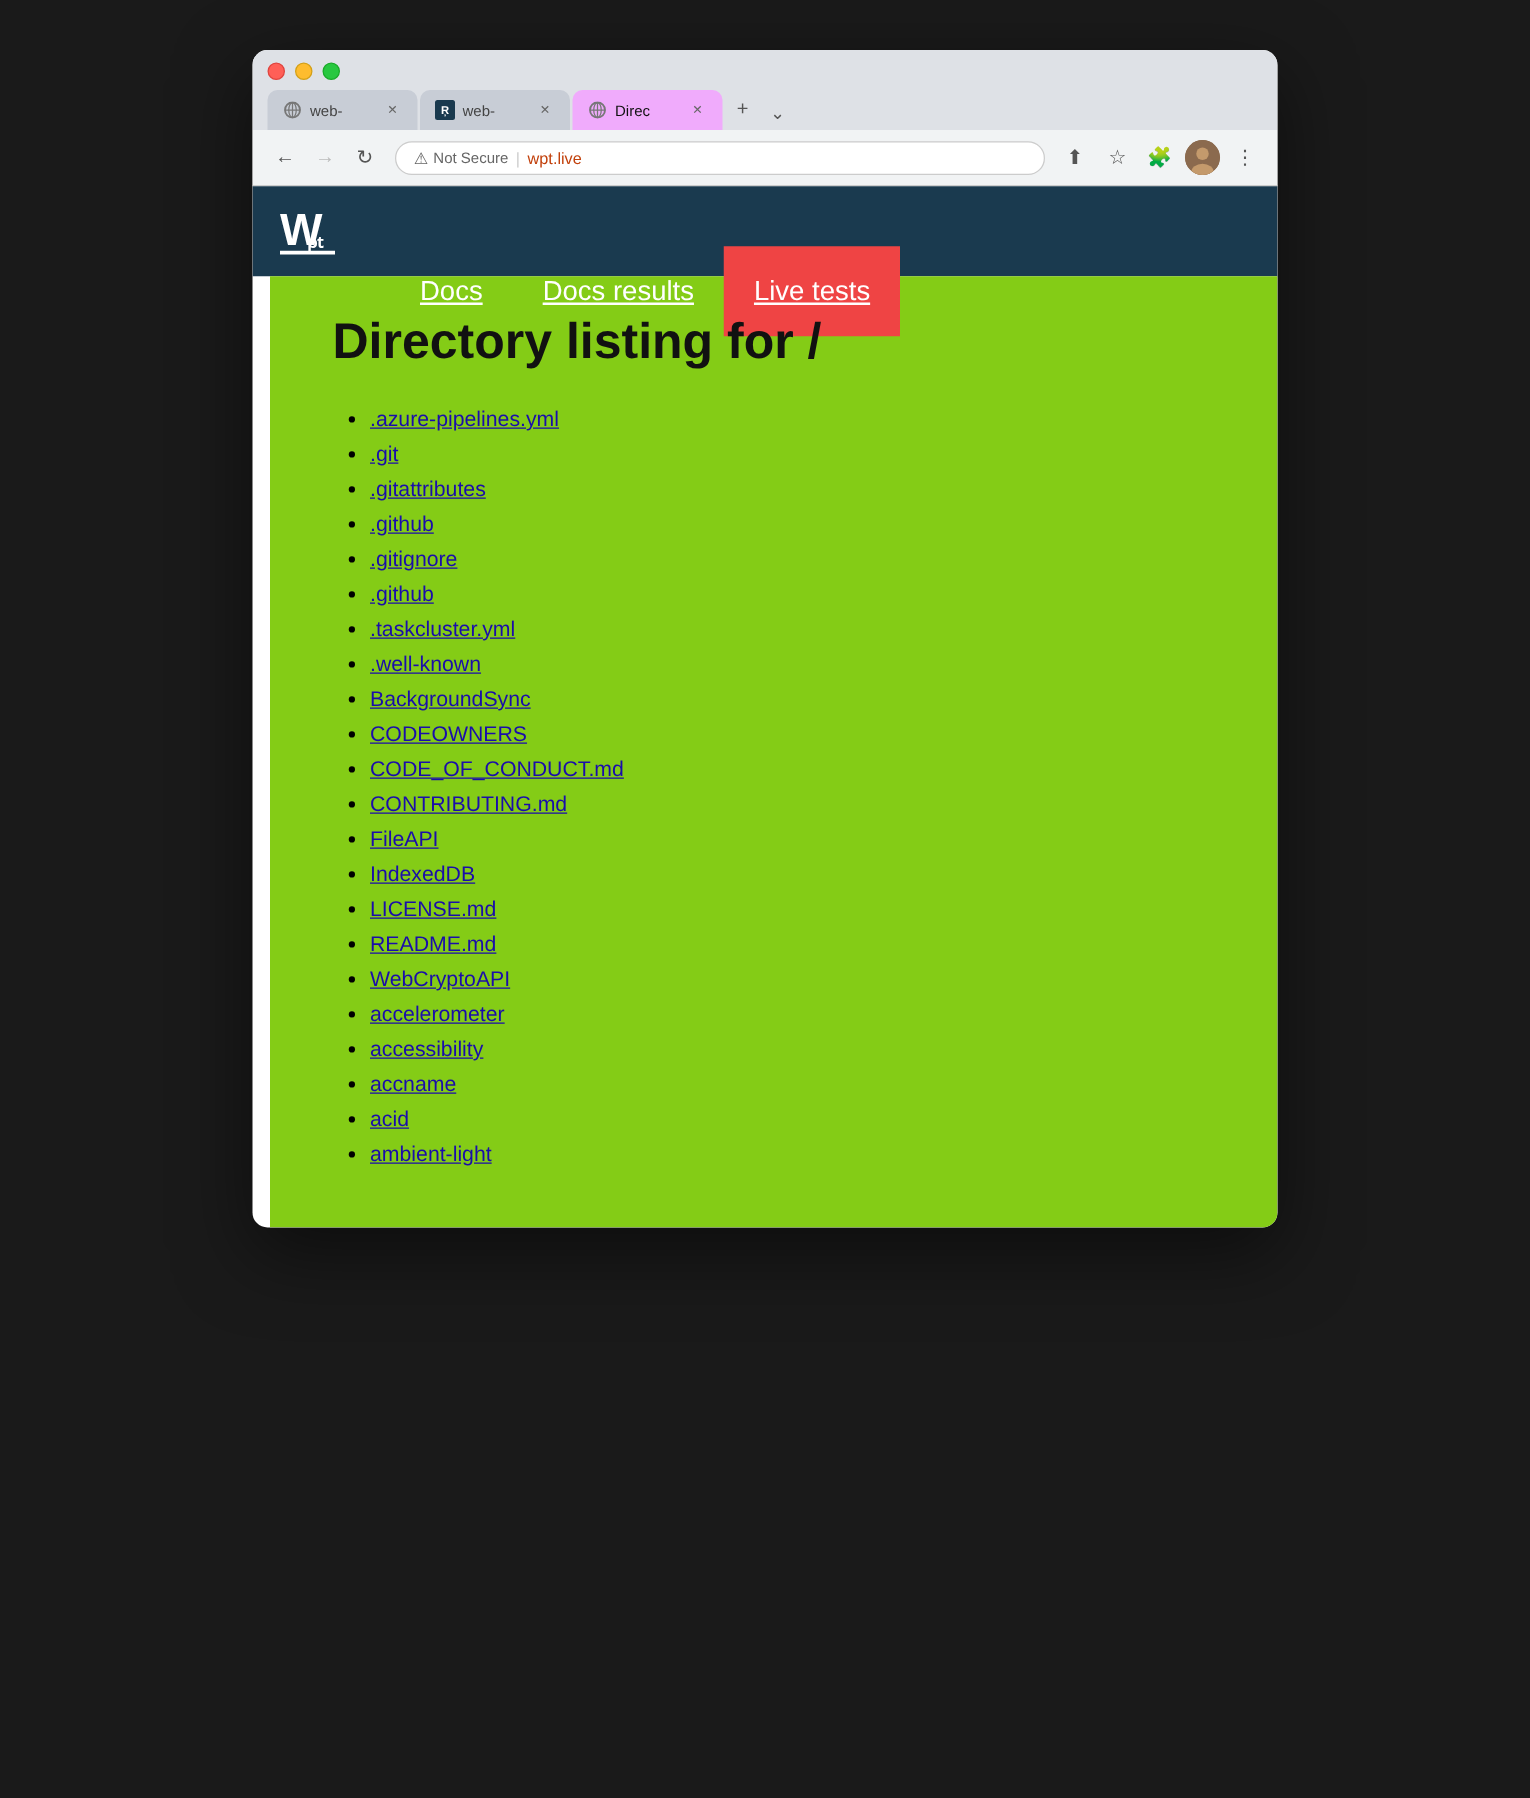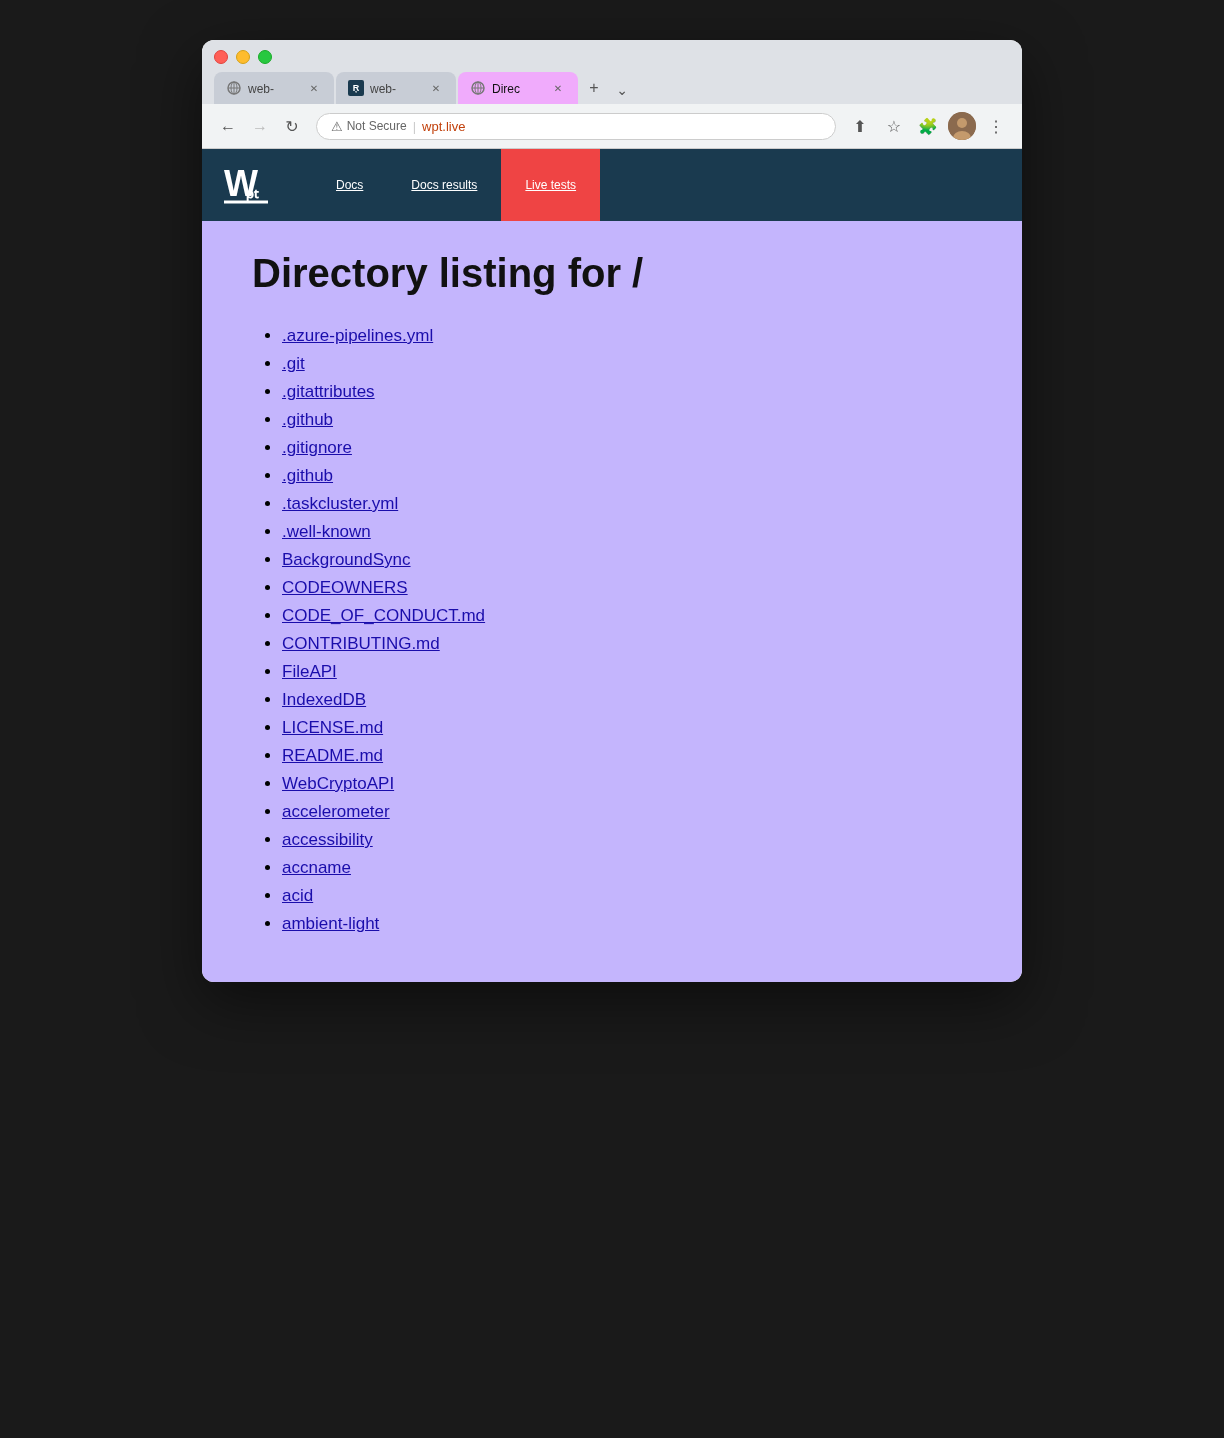--- a/index.html
+++ b/index.html
@@ -232,34 +232,36 @@
       display: flex;
       gap: 0;
       height: 100%;
     }
 
     .site-nav-link {
       display: flex;
       align-items: center;
       padding: 0 24px;
       color: #fff;
-      font-size: 12px;
+      font-size: 22px;
       text-decoration: underline;
       cursor: pointer;
       height: 100%;
+      margin-top: 48px;
     }
 
     .site-nav-link.active {
       background: #ef4444;
       text-decoration: underline;
     }
 
     .site-content {
       padding: 30px 50px 40px 50px;
-      background: #c4b5fd;
+      background: #84cc16;
+      margin-left: 14px;
     }
 
     .page-title {
       font-size: 40px;
       font-weight: 800;
       color: #111;
       margin-bottom: 30px;
     }
 
     .file-list {

